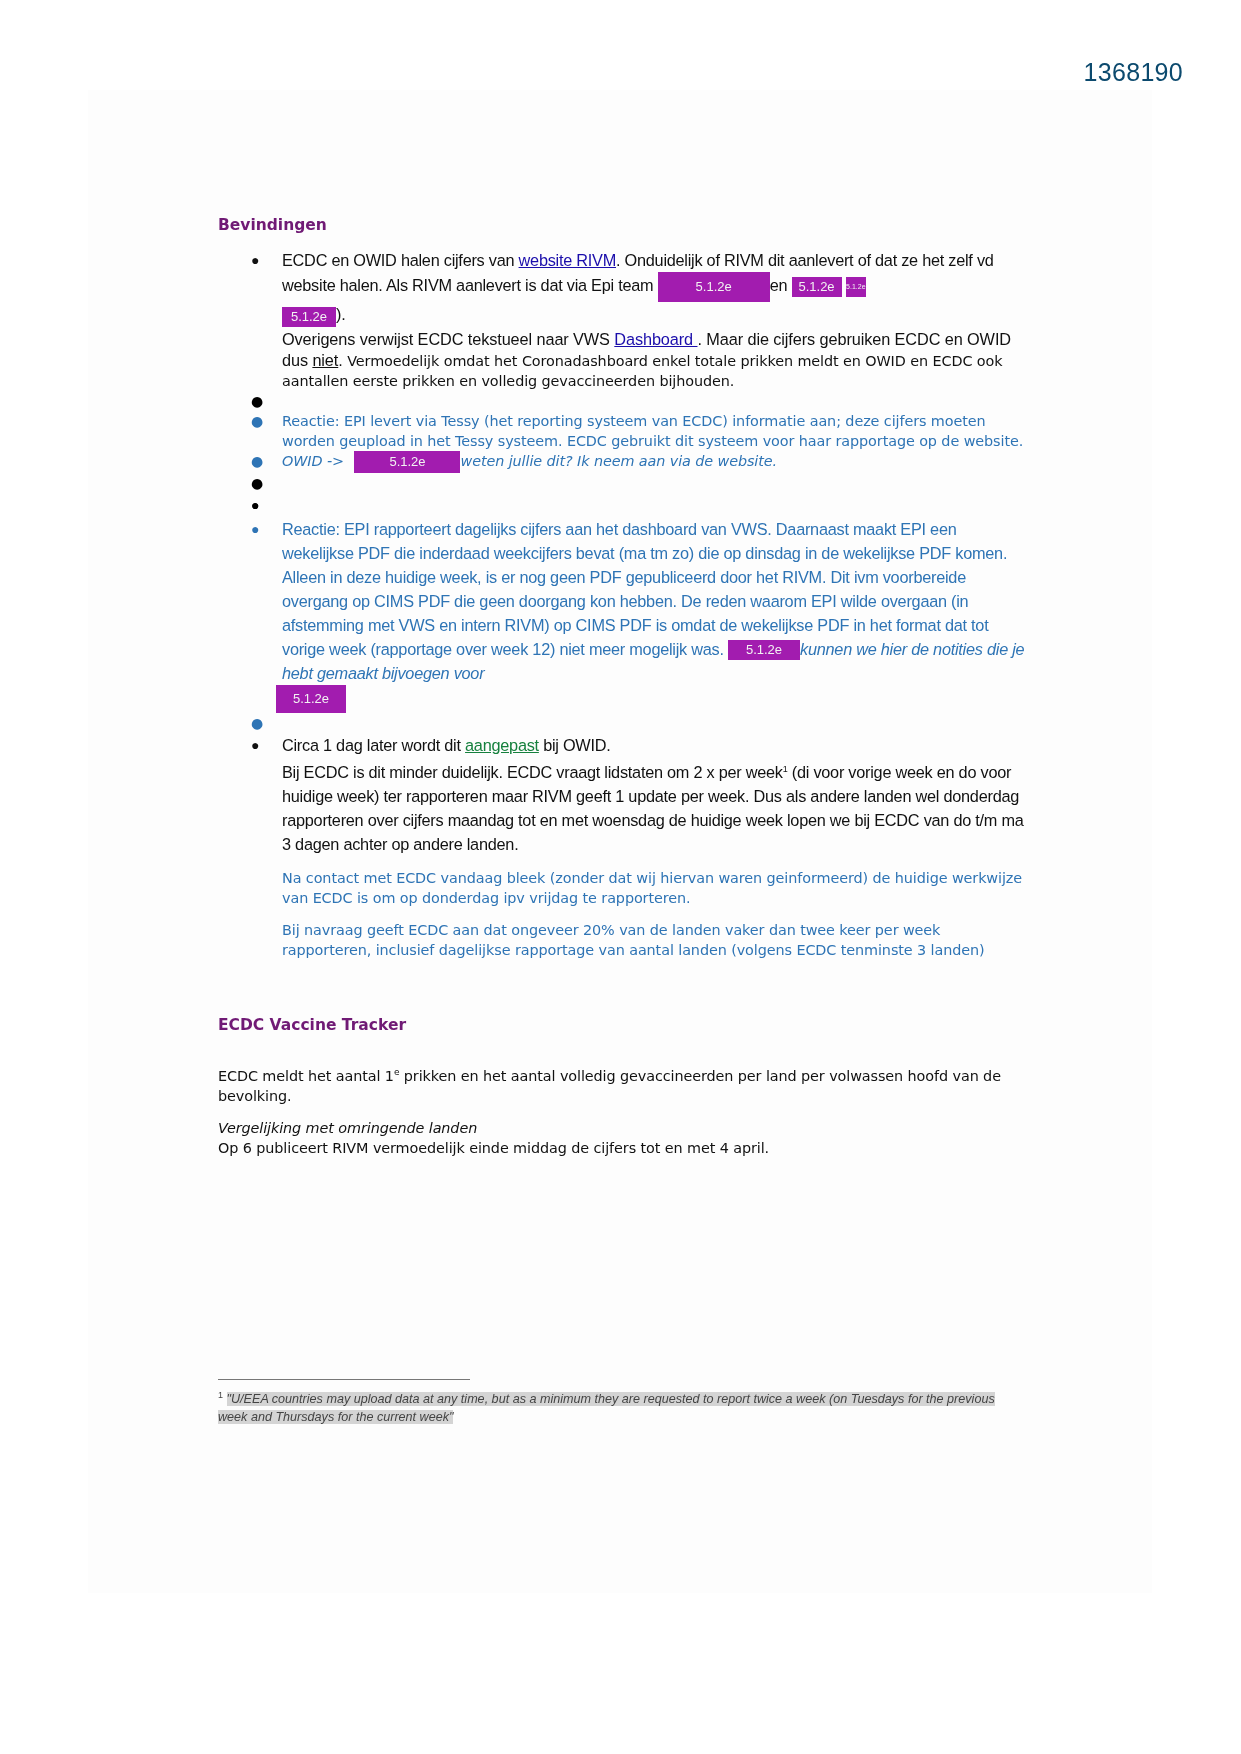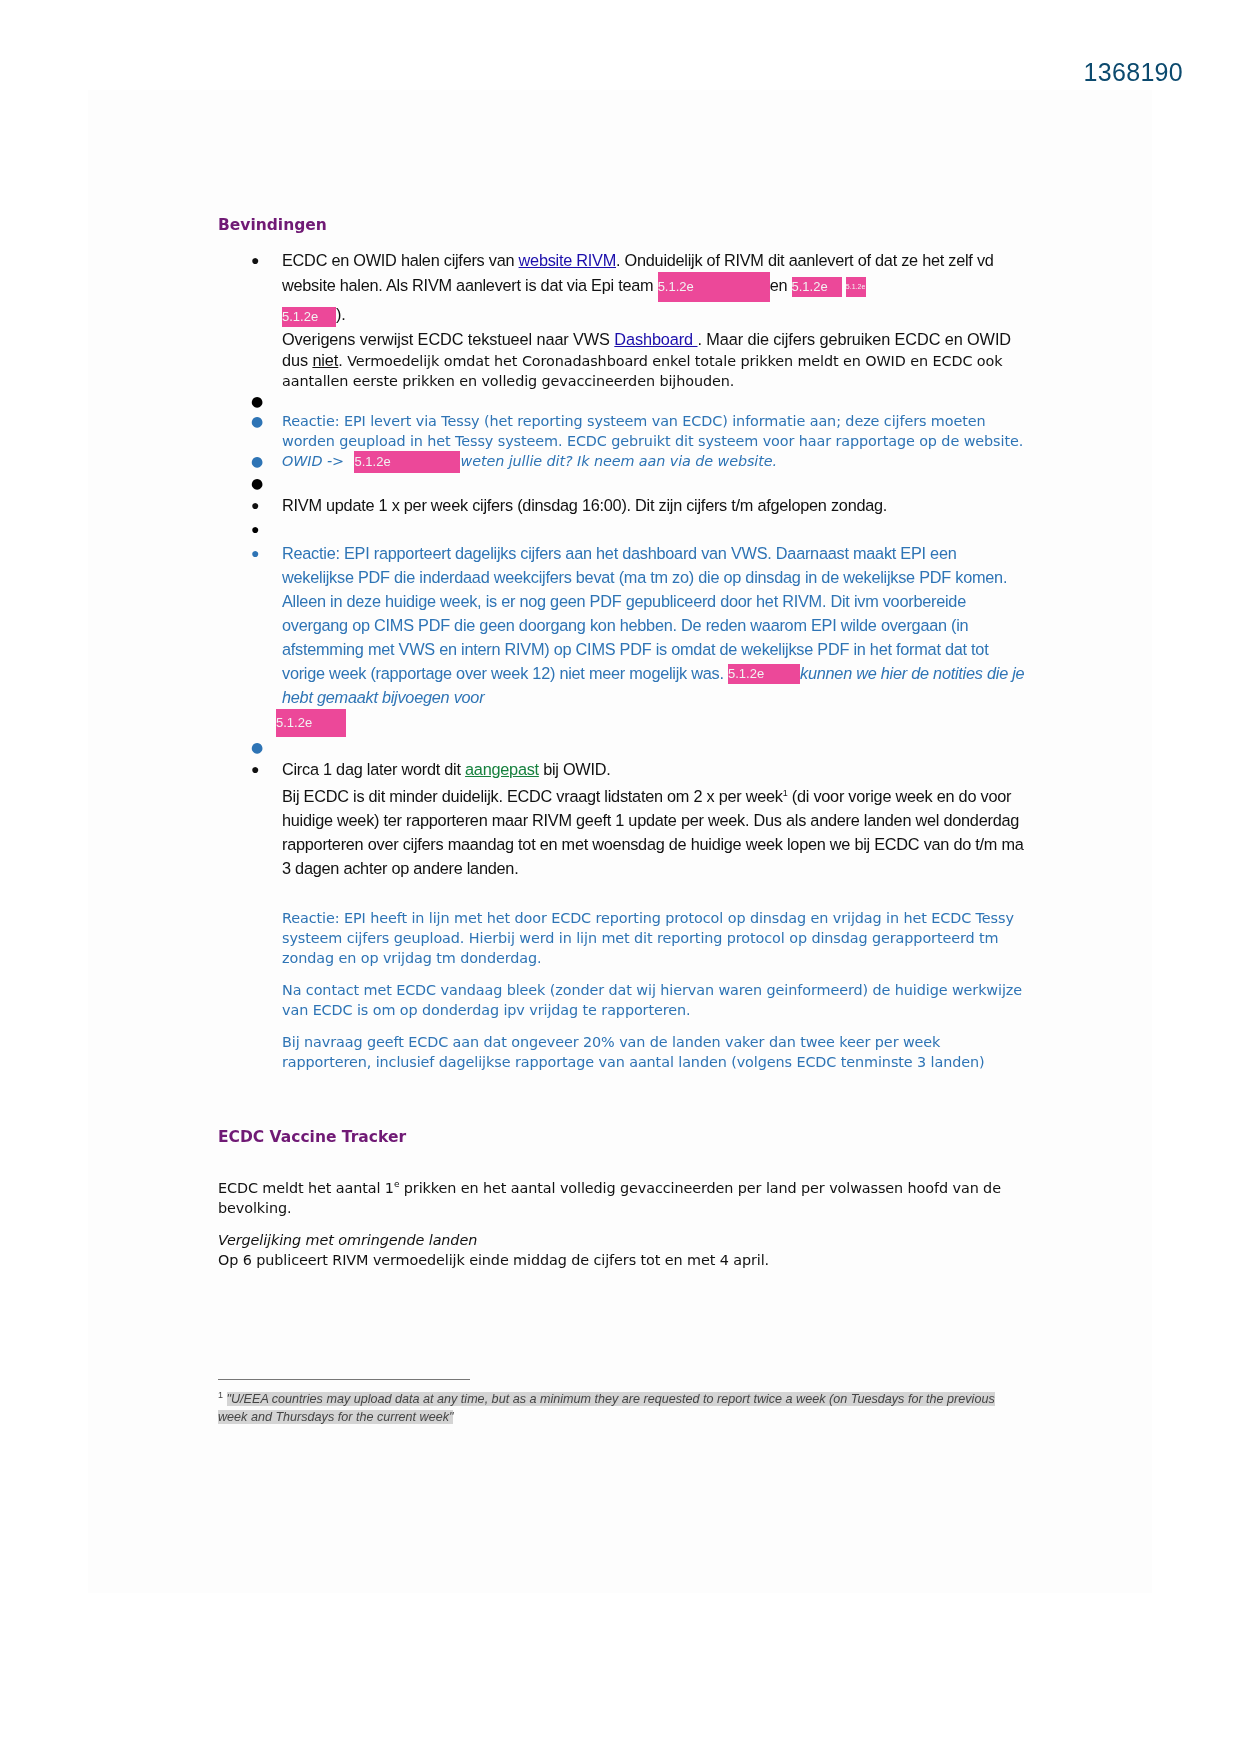--- a/index.html
+++ b/index.html
@@ -79,24 +79,25 @@
       text-decoration: underline;
     }
     .link-blue {
       color: #15803d;
       text-decoration: underline;
       margin-top: 42px;
     }
     .italic { font-style: italic; }
     .redact {
       display: inline-block;
-      background: #ec4899;
+      background: #a21caf;
       color: #f2f2f2;
       font-family: "Liberation Sans", sans-serif;
       font-size: 13px;
+      text-align: center;
       vertical-align: middle;
       line-height: 20px;
       letter-spacing: 0;
       font-style: normal;
     }
     .redact.small { font-size: 7px; line-height: 20px; }
     .empty-bullet { height: 20px; }
     .indent-block {
       padding-left: 64px;
     }
@@ -164,21 +165,20 @@
       <span class="bullet" style="font-style:normal;">●</span>
       <span>OWID -&gt; </span><span class="redact" style="width:106px;height:22px;line-height:22px;margin-left:6px;">5.1.2e</span><span>weten jullie dit? Ik neem aan via de website.</span>
     </li>
 
     <li class="verdana empty-bullet">
       <span class="bullet">●</span>
     </li>
 
     <li class="calibri black">
       <span class="bullet">●</span>
-      <span>RIVM update 1 x per week cijfers (dinsdag 16:00). Dit zijn cijfers t/m afgelopen zondag.</span>
     </li>
 
     <li class="calibri empty-bullet" style="height:24px;">
       <span class="bullet">●</span>
     </li>
 
     <li class="calibri blue">
       <span class="bullet">●</span>
       <span>Reactie: EPI rapporteert dagelijks cijfers aan het dashboard van VWS. Daarnaast maakt EPI een wekelijkse PDF die inderdaad weekcijfers bevat (ma tm zo) die op dinsdag in de wekelijkse PDF komen. Alleen in deze huidige week, is er nog geen PDF gepubliceerd door het RIVM.  Dit ivm voorbereide overgang op CIMS PDF die geen doorgang kon hebben. De reden waarom EPI wilde overgaan (in afstemming met VWS en intern RIVM) op CIMS PDF is omdat de wekelijkse PDF in het format dat tot vorige week (rapportage over week 12) niet meer mogelijk was. </span><span class="redact" style="width:72px;">5.1.2e</span><span class="italic">kunnen we hier de notities die je hebt gemaakt bijvoegen voor</span><br>
       <span class="redact" style="width:70px;height:28px;line-height:28px;margin-left:-6px;">5.1.2e</span>
@@ -188,21 +188,20 @@
       <span class="bullet">●</span>
     </li>
 
     <li class="calibri black">
       <span class="bullet">●</span>
       <span>Circa 1 dag later wordt dit </span><a class="link-blue">aangepast</a><span> bij OWID.</span><br>
       <span>Bij ECDC is dit minder duidelijk. ECDC vraagt lidstaten om 2 x per week</span><sup class="fn">1</sup><span> (di voor vorige week en do voor huidige week) ter rapporteren maar RIVM geeft 1 update per week. Dus als andere landen wel donderdag rapporteren over cijfers maandag tot en met woensdag de huidige week lopen we bij ECDC van do t/m ma 3 dagen achter op andere landen.</span>
     </li>
   </ul>
 
-  <div class="indent-block verdana blue" style="margin-top:28px;">Reactie: EPI heeft in lijn met het door ECDC reporting protocol op dinsdag en vrijdag in het ECDC Tessy systeem cijfers geupload. Hierbij  werd in lijn met dit reporting protocol op dinsdag gerapporteerd tm zondag en op vrijdag tm donderdag.</div>
   <div class="indent-block verdana blue para-gap">Na contact met ECDC vandaag bleek (zonder dat wij hiervan waren geinformeerd) de huidige werkwijze van ECDC is om op donderdag ipv vrijdag te rapporteren.</div>
   <div class="indent-block verdana blue para-gap">Bij navraag geeft ECDC aan dat ongeveer 20% van de landen vaker dan twee keer per week rapporteren, inclusief dagelijkse rapportage van aantal landen (volgens ECDC tenminste 3 landen)</div>
 
   <div class="section2">
     <h2 class="heading">ECDC Vaccine Tracker</h2>
     <div class="verdana black" style="margin-top:28px;">
       <span>ECDC meldt het aantal 1</span><sup style="font-size:9px;">e</sup><span> prikken en het aantal volledig gevaccineerden per land per volwassen hoofd van de bevolking.</span>
     </div>
     <div class="verdana black italic" style="margin-top:12px;">Vergelijking met omringende landen</div>
     <div class="verdana black">Op 6 publiceert RIVM vermoedelijk einde middag de cijfers tot en met 4 april.</div>

